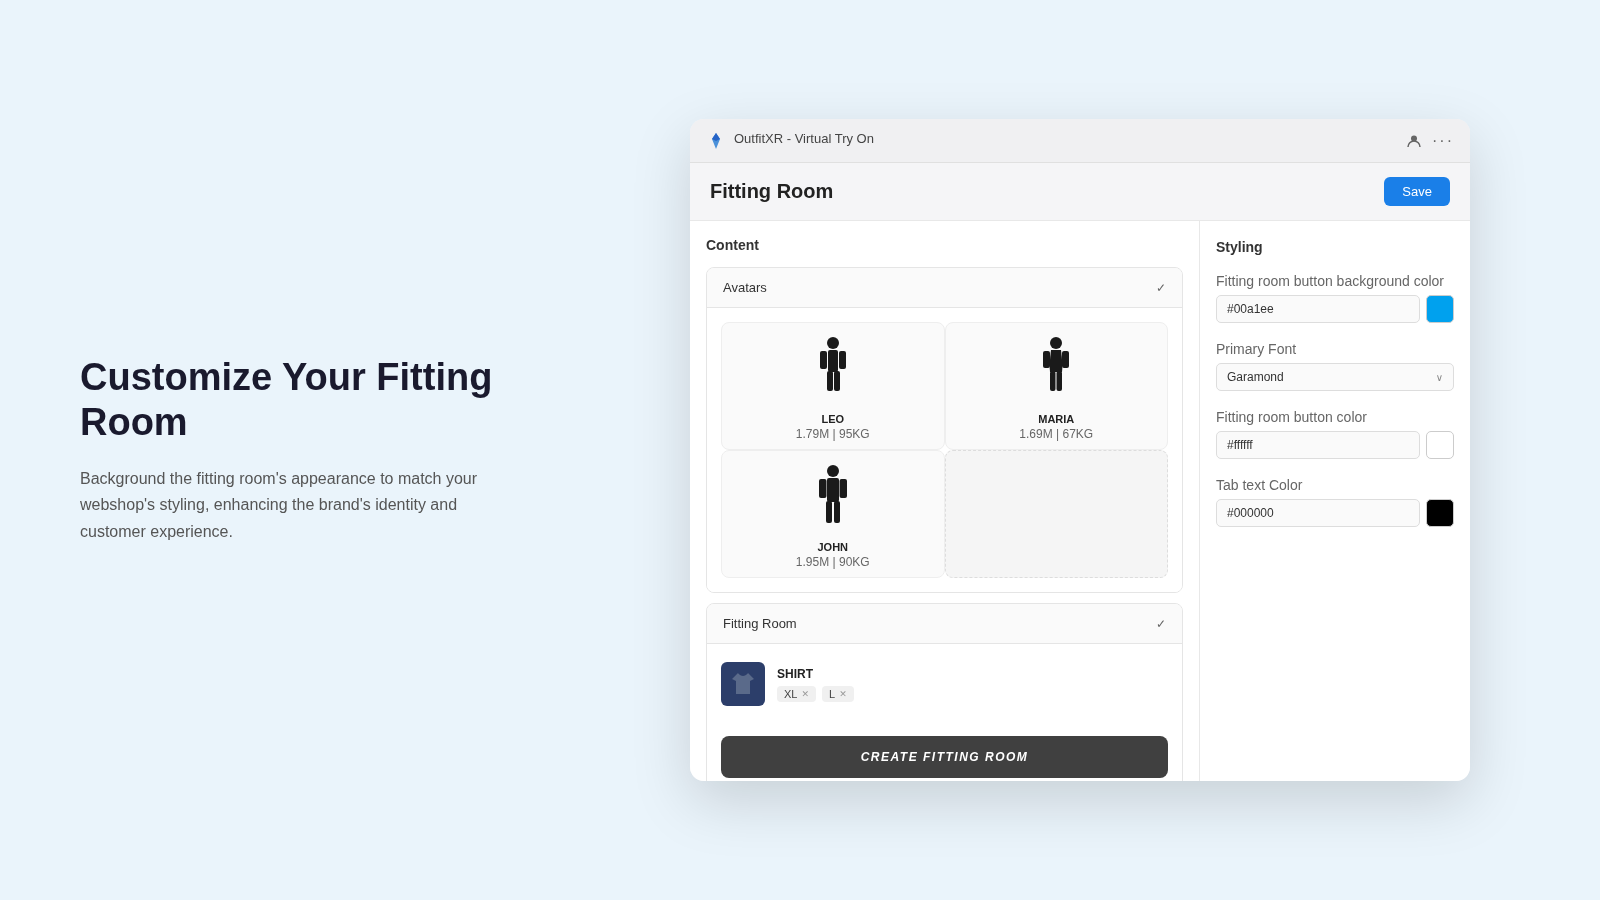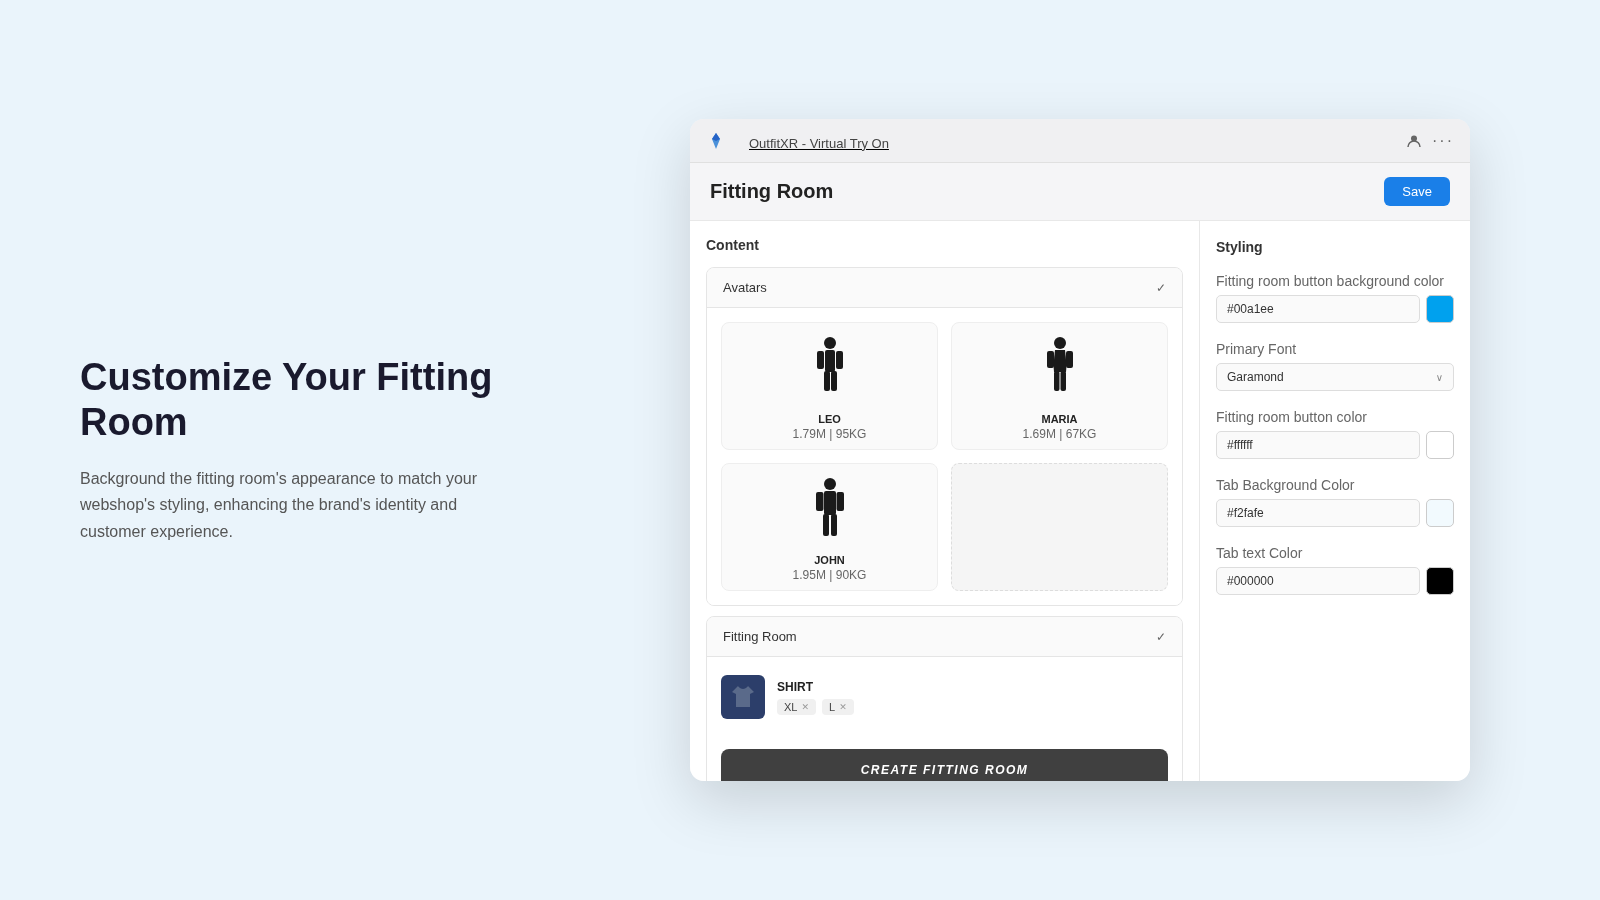--- a/index.html
+++ b/index.html
@@ -54,23 +54,22 @@
       border-bottom: 1px solid #e0e0e0;
       padding: 0 16px;
       height: 44px;
       display: flex;
       align-items: center;
       justify-content: space-between;
     }
 
     .title-bar-left {
       display: flex;
-      align-items: flex-end;
-      gap: 23px;
-      text-decoration: underline;
+      align-items: flex-start;
+      gap: 8px;
     }
 
     .app-logo {
       width: 20px;
       height: 20px;
     }
 
     .title-bar-title {
       font-size: 13px;
       color: #444;
@@ -169,21 +168,21 @@
 
     .accordion-body {
       padding: 14px;
       background: #fff;
     }
 
     
     .avatar-grid {
       display: grid;
       grid-template-columns: 1fr 1fr;
-      gap: 13px;
+      gap: 0;
     }
 
     .avatar-card {
       display: flex;
       flex-direction: column;
       align-items: center;
       padding: 12px 8px 8px;
       border: 1px solid #eee;
       border-radius: 8px;
       background: #fafafa;
@@ -499,27 +498,20 @@
         </div>
 
         <div class="style-field">
           <div class="style-field-label">Fitting room button color</div>
           <div class="style-input-row">
             <input class="style-input" type="text" value="#ffffff" style="">
             <div class="color-swatch" style="background:#ffffff; border:1px solid #ccc;"></div>
           </div>
         </div>
 
-        <div class="style-field">
-          <div class="style-field-label">Tab Background Color</div>
-          <div class="style-input-row">
-            <input class="style-input" type="text" value="#f2fafe" style="">
-            <div class="color-swatch" style="background:#f2fafe; border:1px solid #ccc;"></div>
-          </div>
-        </div>
 
         <div class="style-field">
           <div class="style-field-label">Tab text Color</div>
           <div class="style-input-row">
             <input class="style-input" type="text" value="#000000" style="">
             <div class="color-swatch" style="background:#000000;"></div>
           </div>
         </div>
 
       </div>

